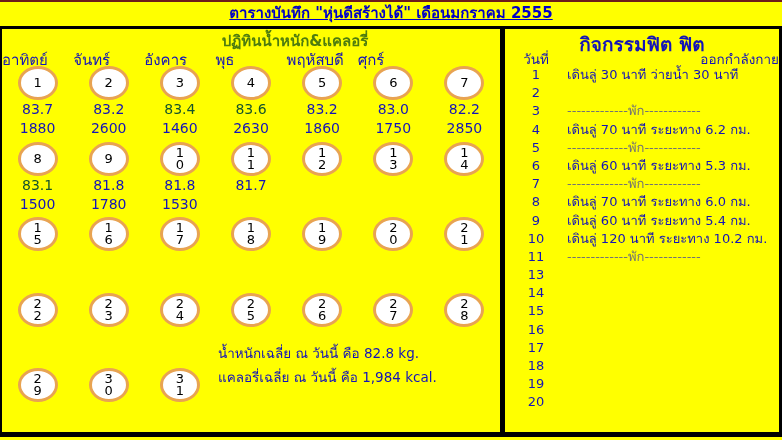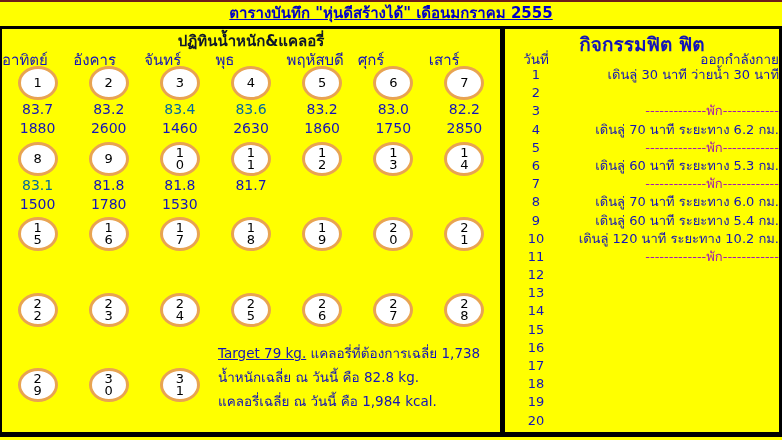--- a/index.html
+++ b/index.html
@@ -10,68 +10,67 @@
          font-size:15px;font-weight:bold;color:#0000C8;text-decoration:underline;line-height:23px;}
   .hline-top{position:absolute;left:0;top:26px;width:782px;height:3px;background:#000;}
   .hline-bottom{position:absolute;left:0;top:432px;width:782px;height:5px;background:#000;}
   .vline-left{position:absolute;left:0;top:26px;width:2px;height:409px;background:#000;}
   .vline-mid{position:absolute;left:500px;top:26px;width:5px;height:409px;background:#000;}
   .vline-right{position:absolute;left:779px;top:26px;width:3px;height:409px;background:#000;}
 
   
   .cal-panel{position:absolute;left:2px;top:29px;width:498px;height:403px;}
   .cal-subtitle{position:absolute;left:0;top:0;width:100%;text-align:center;
-                font-size:15px;font-weight:bold;color:#0f172a;}
+                font-size:15px;font-weight:bold;color:#4d7c0f;padding-left:44px;}
   .dow-row{position:absolute;left:0;top:19px;width:100%;display:grid;
            grid-template-columns:repeat(7,1fr);}
   .dow{ font-size:15px;color:#1414B8;}
   .weeks{position:absolute;left:0;top:37px;width:100%;}
   .week-row{display:grid;grid-template-columns:repeat(7,1fr);height:75.5px;}
   .day-cell{display:flex;flex-direction:column;align-items:center;}
   .day-circle{width:34px;height:28px;border:3px solid #E8A352;border-radius:50%;
               background:#FFFFFF;display:flex;align-items:center;justify-content:center;
               font-size:13px;line-height:12px;color:#000;text-align:center;white-space:pre-line;}
   .val{height:19px;line-height:19px;font-size:14px;color:#1414B8;}
-  .val.red{color:#0369a1;}
+  .val.red{color:#14532d;}
   .summary{position:absolute;left:216px;top:312px;width:282px;font-size:13.5px;
            line-height:24px;color:#1414B8;}
   .summary .tgt{text-decoration:underline;}
 
   
   .act-panel{position:absolute;left:505px;top:29px;width:274px;height:403px;}
   .act-title{position:absolute;left:0;top:0;width:100%;text-align:center;
              font-size:19px;font-weight:bold;color:#1414B8;}
   .act-cols{position:absolute;left:0;top:19px;width:100%;display:flex;
             font-size:13.5px;color:#1414B8;}
   .act-cols .c-day{width:62px;text-align:center;}
   .act-cols .c-ex{flex:1;text-align:right;}
   .act-rows{position:absolute;left:0;top:37px;width:100%;}
   .act-row{display:flex;height:18.2px;line-height:18.2px;font-size:13px;color:#1414B8;}
   .act-row .d{width:62px;text-align:center;flex:0 0 62px;}
-  .act-row .t{flex:1;text-align:right;white-space:nowrap;}
-  .act-row.rest .t{color:#a21caf;}
+  .act-row .t{flex:1;text-align:left;white-space:nowrap;}
+  .act-row.rest .t{color:#737373;}
 </style>
 </head>
 <body>
 
 <div class="canvas">
   <div class="topline"></div>
   <div class="title">ตารางบันทึก "หุ่นดีสร้างได้" เดือนมกราคม 2555</div>
   <div class="hline-top"></div>
 
   <div class="cal-panel">
     <div class="cal-subtitle">ปฏิทินน้ำหนัก&amp;แคลอรี่</div>
     <div class="dow-row">
       <span class="dow">อาทิตย์</span>
+      <span class="dow">จันทร์</span>
       <span class="dow">อังคาร</span>
-      <span class="dow">จันทร์</span>
       <span class="dow">พุธ</span>
       <span class="dow">พฤหัสบดี</span>
       <span class="dow">ศุกร์</span>
-      <span class="dow">เสาร์</span>
     </div>
     <div class="weeks">
         <div class="week-row">
           <div class="day-cell">
             <div class="day-circle">1</div>
             <div class="val">83.7</div>
             <div class="val">1880</div>
           </div>
           <div class="day-cell">
             <div class="day-circle">2</div>
@@ -253,21 +252,20 @@
             <div class="val"></div>
             <div class="val"></div>
           </div>
           <div class="day-cell"></div>
           <div class="day-cell"></div>
           <div class="day-cell"></div>
           <div class="day-cell"></div>
         </div>
       </div>
     <div class="summary">
-      <div><span class="tgt">Target 79 kg.</span><span> แคลอรี่ที่ต้องการเฉลี่ย 1,738</span></div>
       <div>น้ำหนักเฉลี่ย ณ วันนี้ คือ 82.8  kg.</div>
       <div>แคลอรี่เฉลี่ย ณ วันนี้ คือ 1,984 kcal.</div>
     </div>
   </div>
 
   <div class="act-panel">
     <div class="act-title">กิจกรรมฟิต ฟิต</div>
     <div class="act-cols">
       <span class="c-day">วันที่</span>
       <span class="c-ex">ออกกำลังกาย</span>
@@ -310,24 +308,20 @@
         </div>
         <div class="act-row">
           <span class="d">10</span>
           <span class="t">เดินลู่ 120 นาที ระยะทาง 10.2 กม.</span>
         </div>
         <div class="act-row rest">
           <span class="d">11</span>
           <span class="t">-------------พัก------------</span>
         </div>
         <div class="act-row">
-          <span class="d">12</span>
-          <span class="t"></span>
-        </div>
-        <div class="act-row">
           <span class="d">13</span>
           <span class="t"></span>
         </div>
         <div class="act-row">
           <span class="d">14</span>
           <span class="t"></span>
         </div>
         <div class="act-row">
           <span class="d">15</span>
           <span class="t"></span>

